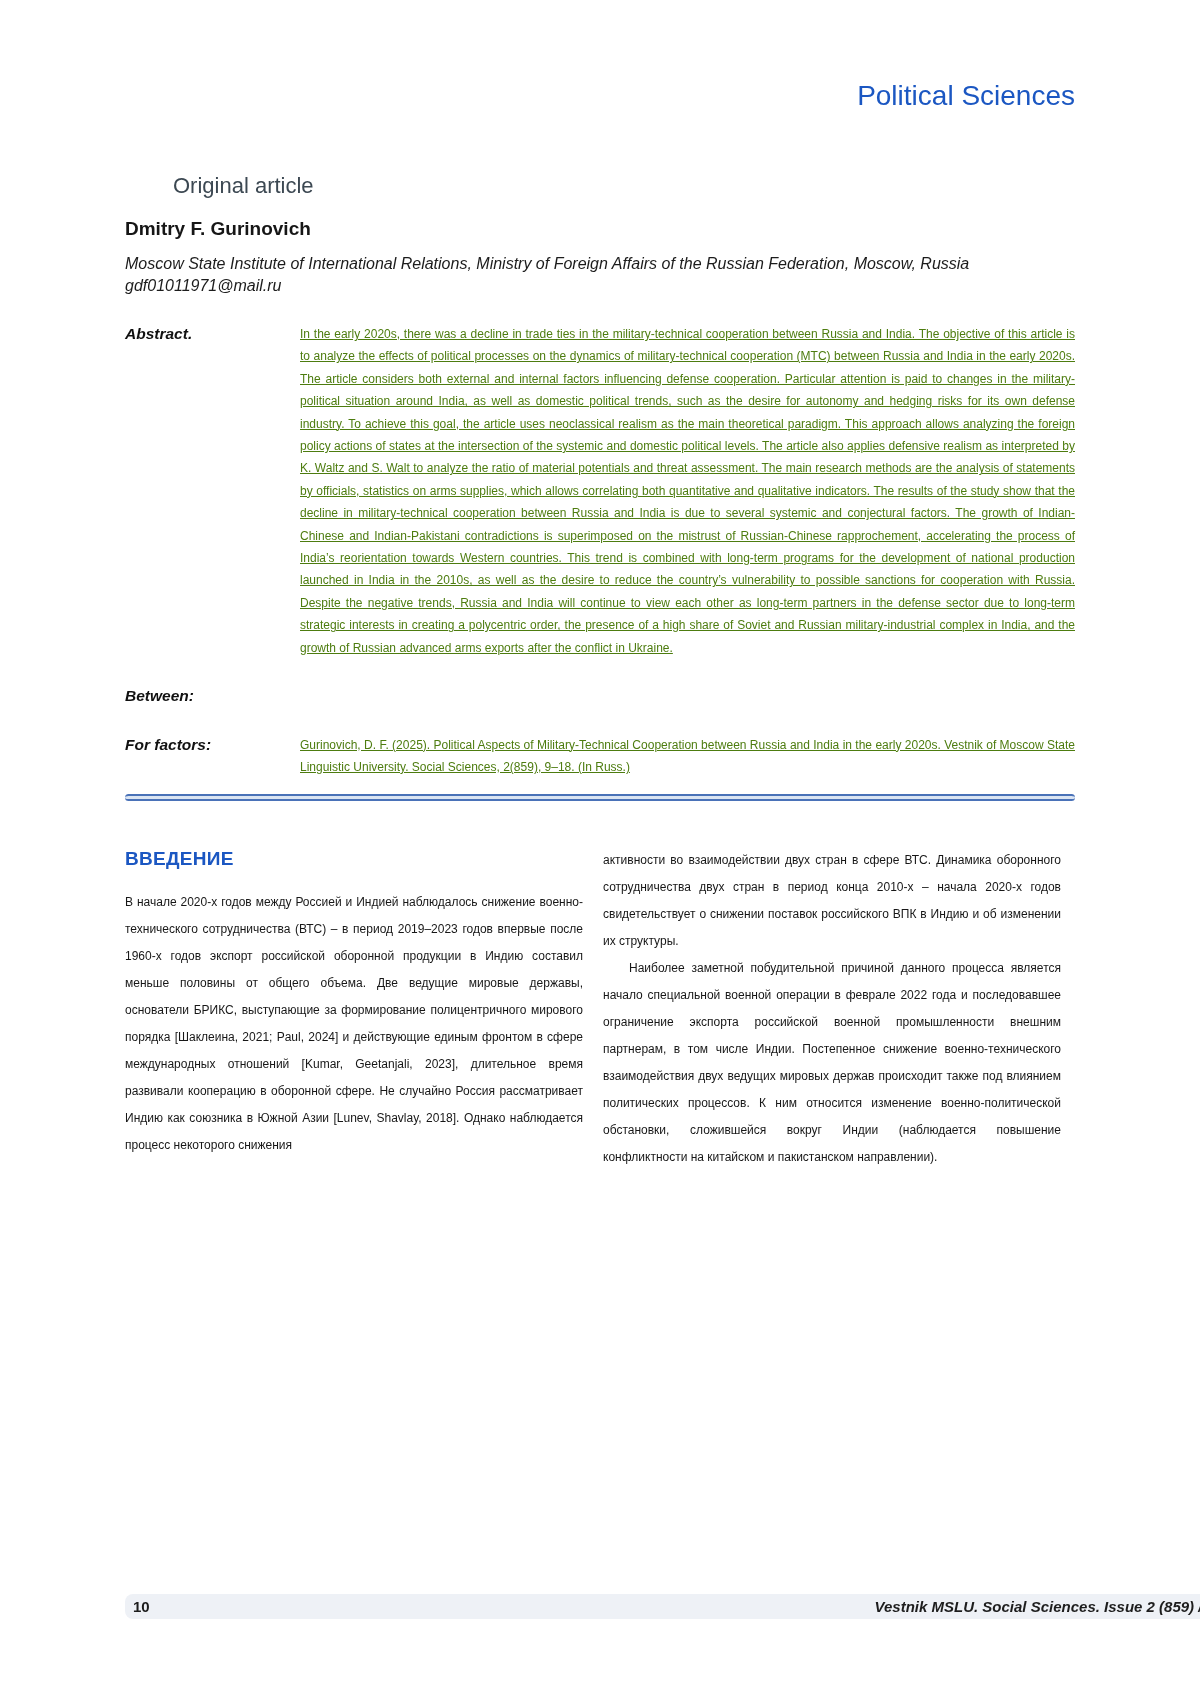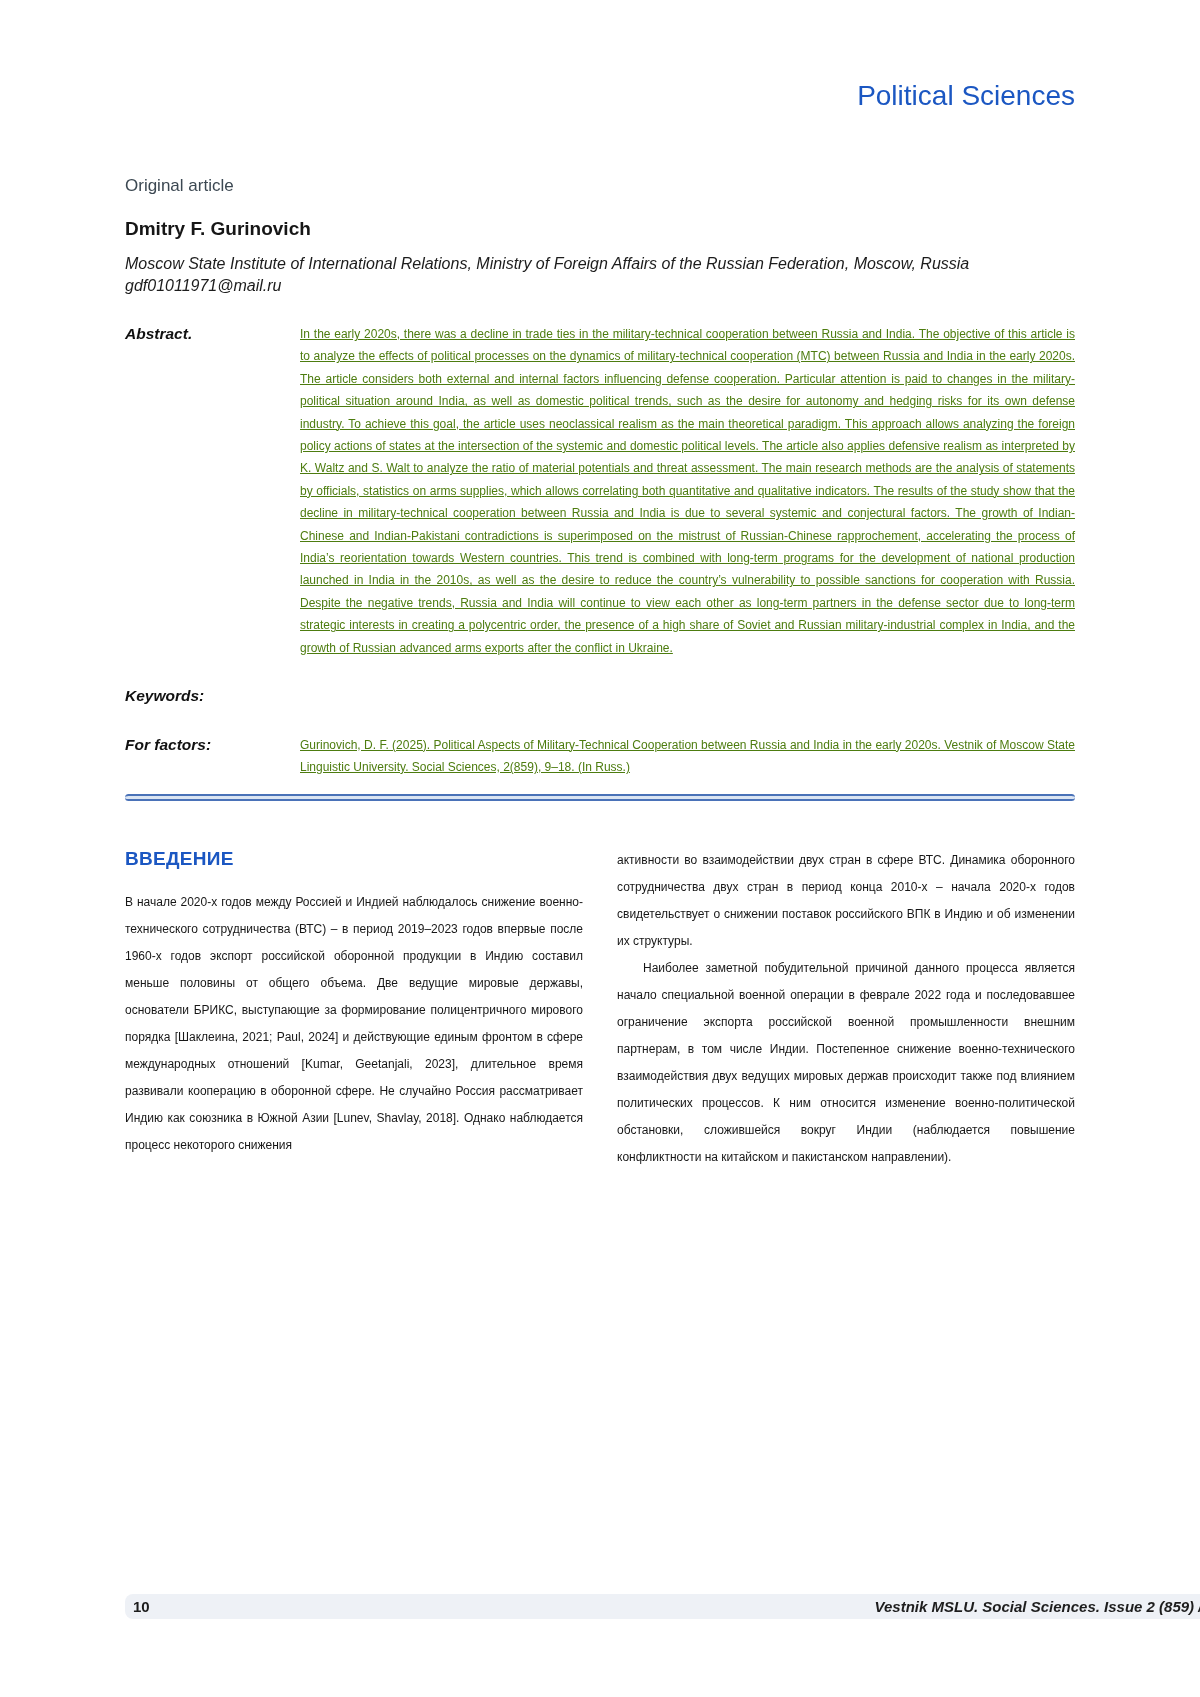--- a/index.html
+++ b/index.html
@@ -31,23 +31,24 @@
   .section-header {
     padding-top: 80px;
     text-align: right;
     font-size: 28px;
     line-height: 32px;
     color: var(--header-blue);
     font-weight: 400;
   }
   .article-type {
     margin-top: 64px;
-    font-size: 17px;
+    font-size: 22px;
     line-height: 20px;
     color: var(--muted-dark);
+    margin-left: 48px;
   }
   .title {
     margin-top: 42px;
     font-size: 28px;
     line-height: 43px;
     font-weight: 700;
     color: var(--title-navy);
     letter-spacing: 0.1px;
   }
   .author {
@@ -88,21 +89,21 @@
   .meta-text.nojust { text-align: left; }
   .double-rule {
     margin-top: 16px;
     height: 7px;
     border-top: 2px solid var(--rule-blue);
     border-bottom: 2px solid var(--rule-blue);
     background: var(--rule-fill);
   }
   .intro {
     display: flex;
-    gap: 34px;
+    gap: 20px;
     margin-top: 46px;
   }
   .intro .col {
     flex: 0 0 458px;
     width: 458px;
   }
   .intro h2 {
     font-size: 19px;
     line-height: 23px;
     font-weight: 700;
@@ -149,21 +150,21 @@
   <div class="affiliation">Moscow State Institute of International Relations, Ministry of Foreign Affairs of the Russian Federation, Moscow, Russia</div>
 
   <div class="email">gdf01011971@mail.ru</div>
 
   <div class="meta-row first">
     <div class="meta-label">Abstract.</div>
     <div class="meta-text">In the early 2020s, there was a decline in trade ties in the military-technical cooperation between Russia and India. The objective of this article is to analyze the effects of political processes on the dynamics of military-technical cooperation (MTC) between Russia and India in the early 2020s. The article considers both external and internal factors influencing defense cooperation. Particular attention is paid to changes in the military-political situation around India, as well as domestic political trends, such as the desire for autonomy and hedging risks for its own defense industry. To achieve this goal, the article uses neoclassical realism as the main theoretical paradigm. This approach allows analyzing the foreign policy actions of states at the intersection of the systemic and domestic political levels. The article also applies defensive realism as interpreted by K. Waltz and S. Walt to analyze the ratio of material potentials and threat assessment. The main research methods are the analysis of statements by officials, statistics on arms supplies, which allows correlating both quantitative and qualitative indicators. The results of the study show that the decline in military-technical cooperation between Russia and India is due to several systemic and conjectural factors. The growth of Indian-Chinese and Indian-Pakistani contradictions is superimposed on the mistrust of Russian-Chinese rapprochement, accelerating the process of India’s reorientation towards Western countries. This trend is combined with long-term programs for the development of national production launched in India in the 2010s, as well as the desire to reduce the country’s vulnerability to possible sanctions for cooperation with Russia. Despite the negative trends, Russia and India will continue to view each other as long-term partners in the defense sector due to long-term strategic interests in creating a polycentric order, the presence of a high share of Soviet and Russian military-industrial complex in India, and the growth of Russian advanced arms exports after the conflict in Ukraine.</div>
   </div>
 
   <div class="meta-row">
-    <div class="meta-label">Keywords:</div>
+    <div class="meta-label">Between:</div>
   </div>
 
   <div class="meta-row">
     <div class="meta-label">For factors:</div>
     <div class="meta-text">Gurinovich, D. F. (2025). Political Aspects of Military-Technical Cooperation between Russia and India in the early 2020s. Vestnik of Moscow State Linguistic University. Social Sciences, 2(859), 9–18. (In Russ.)</div>
   </div>
 
   <div class="double-rule"></div>
 
   <section class="intro">

